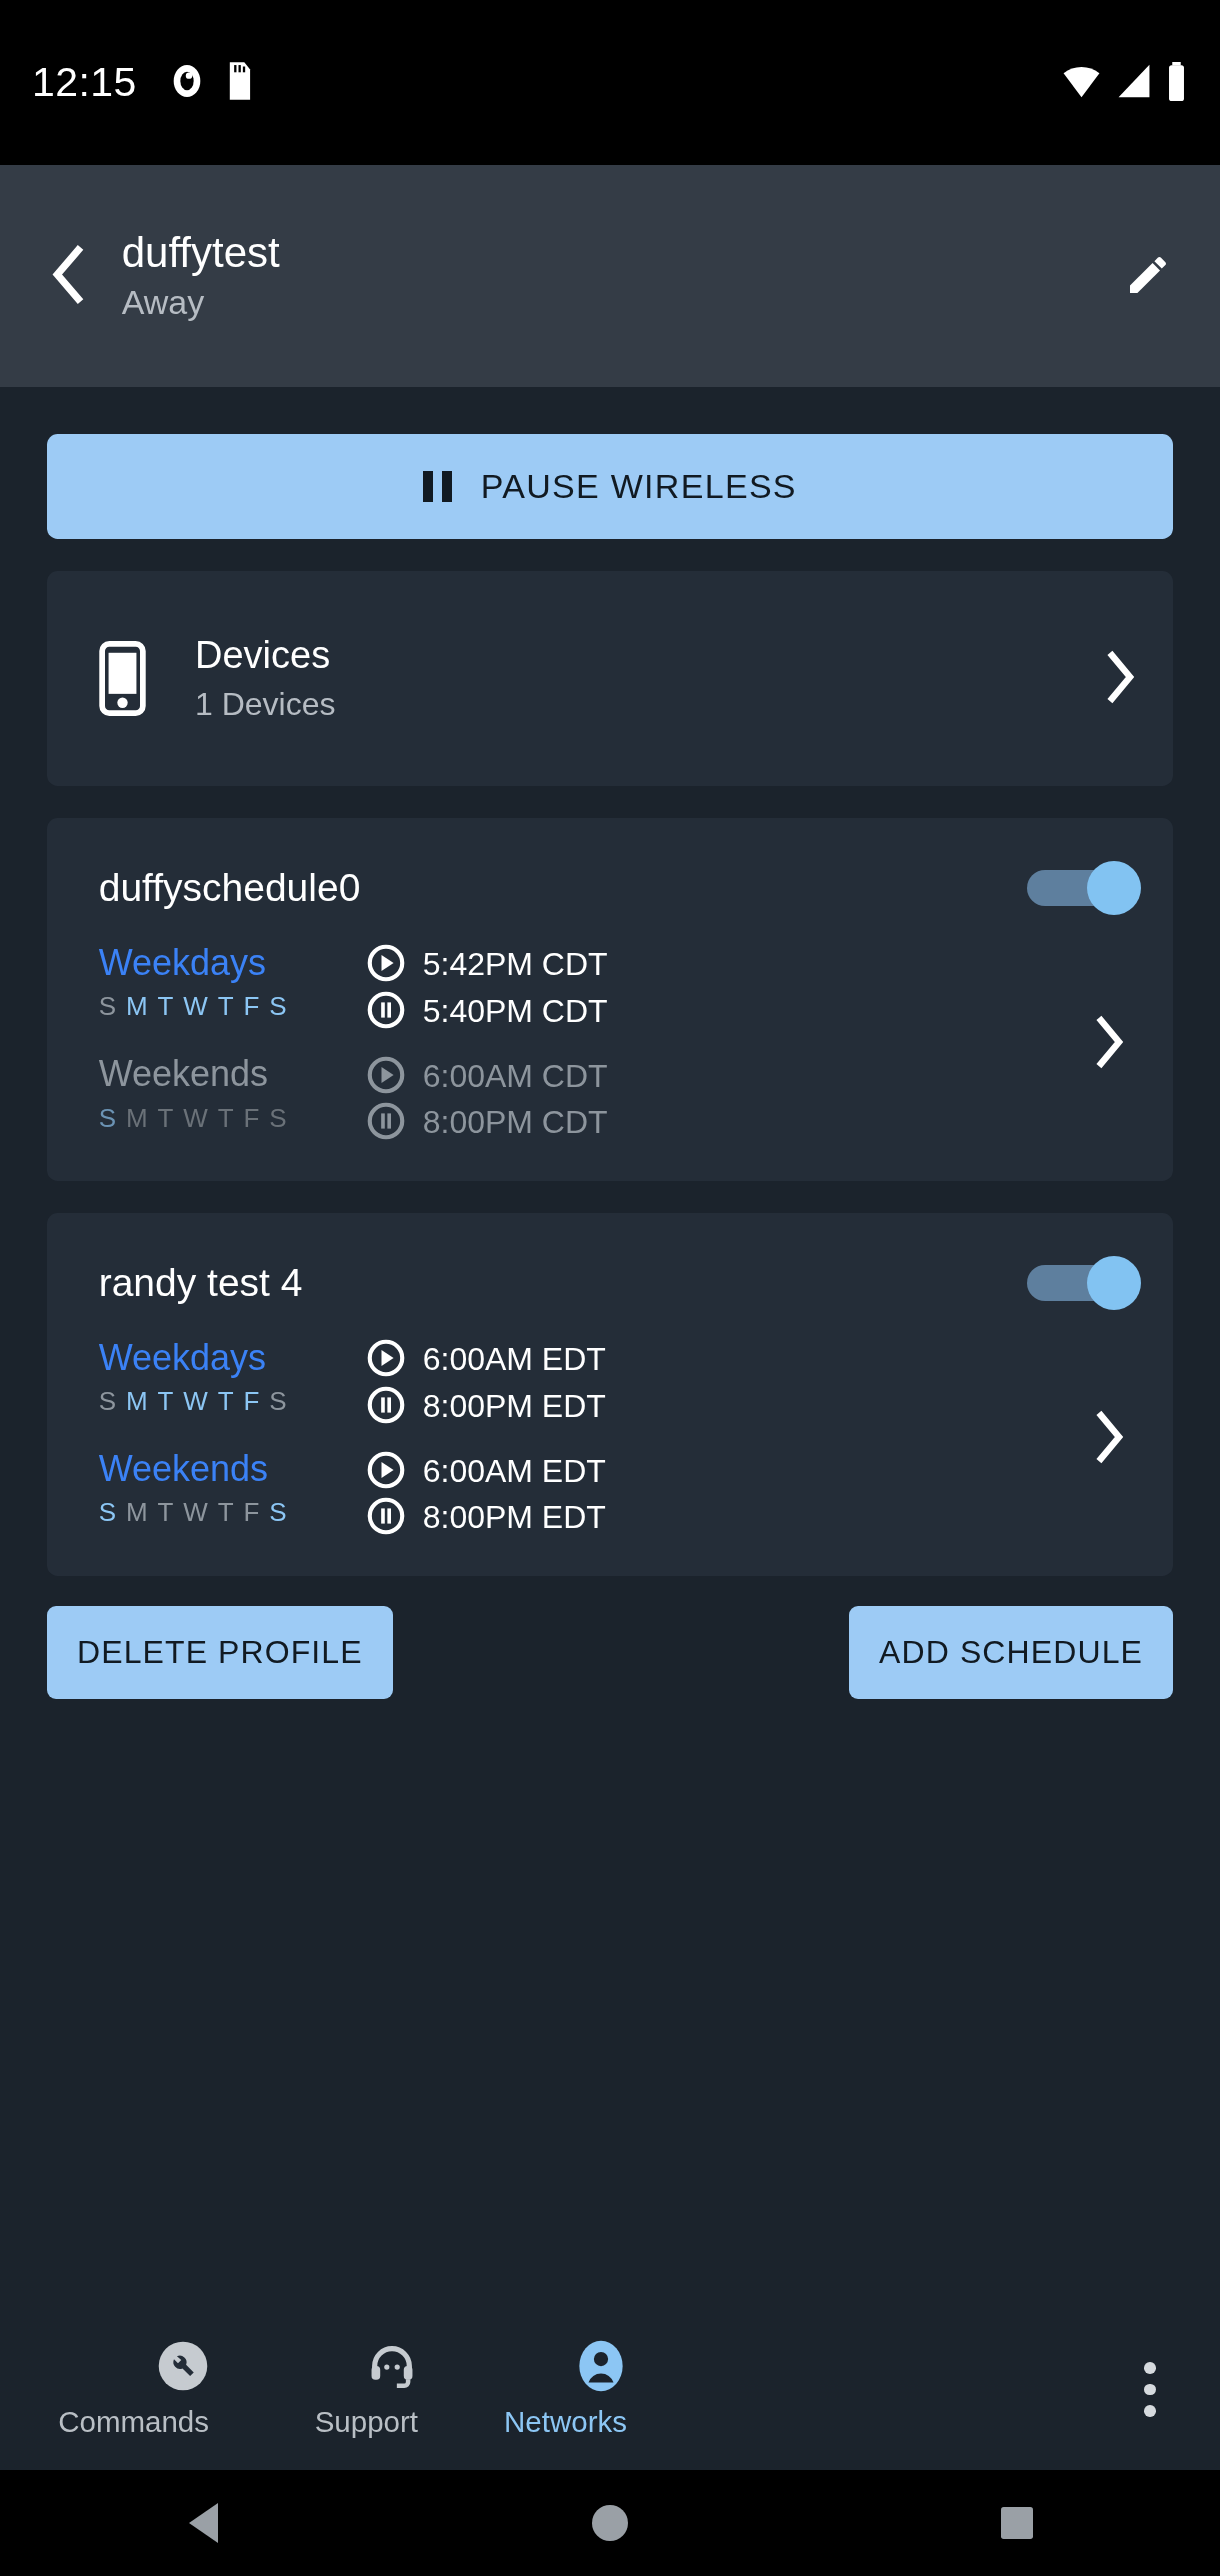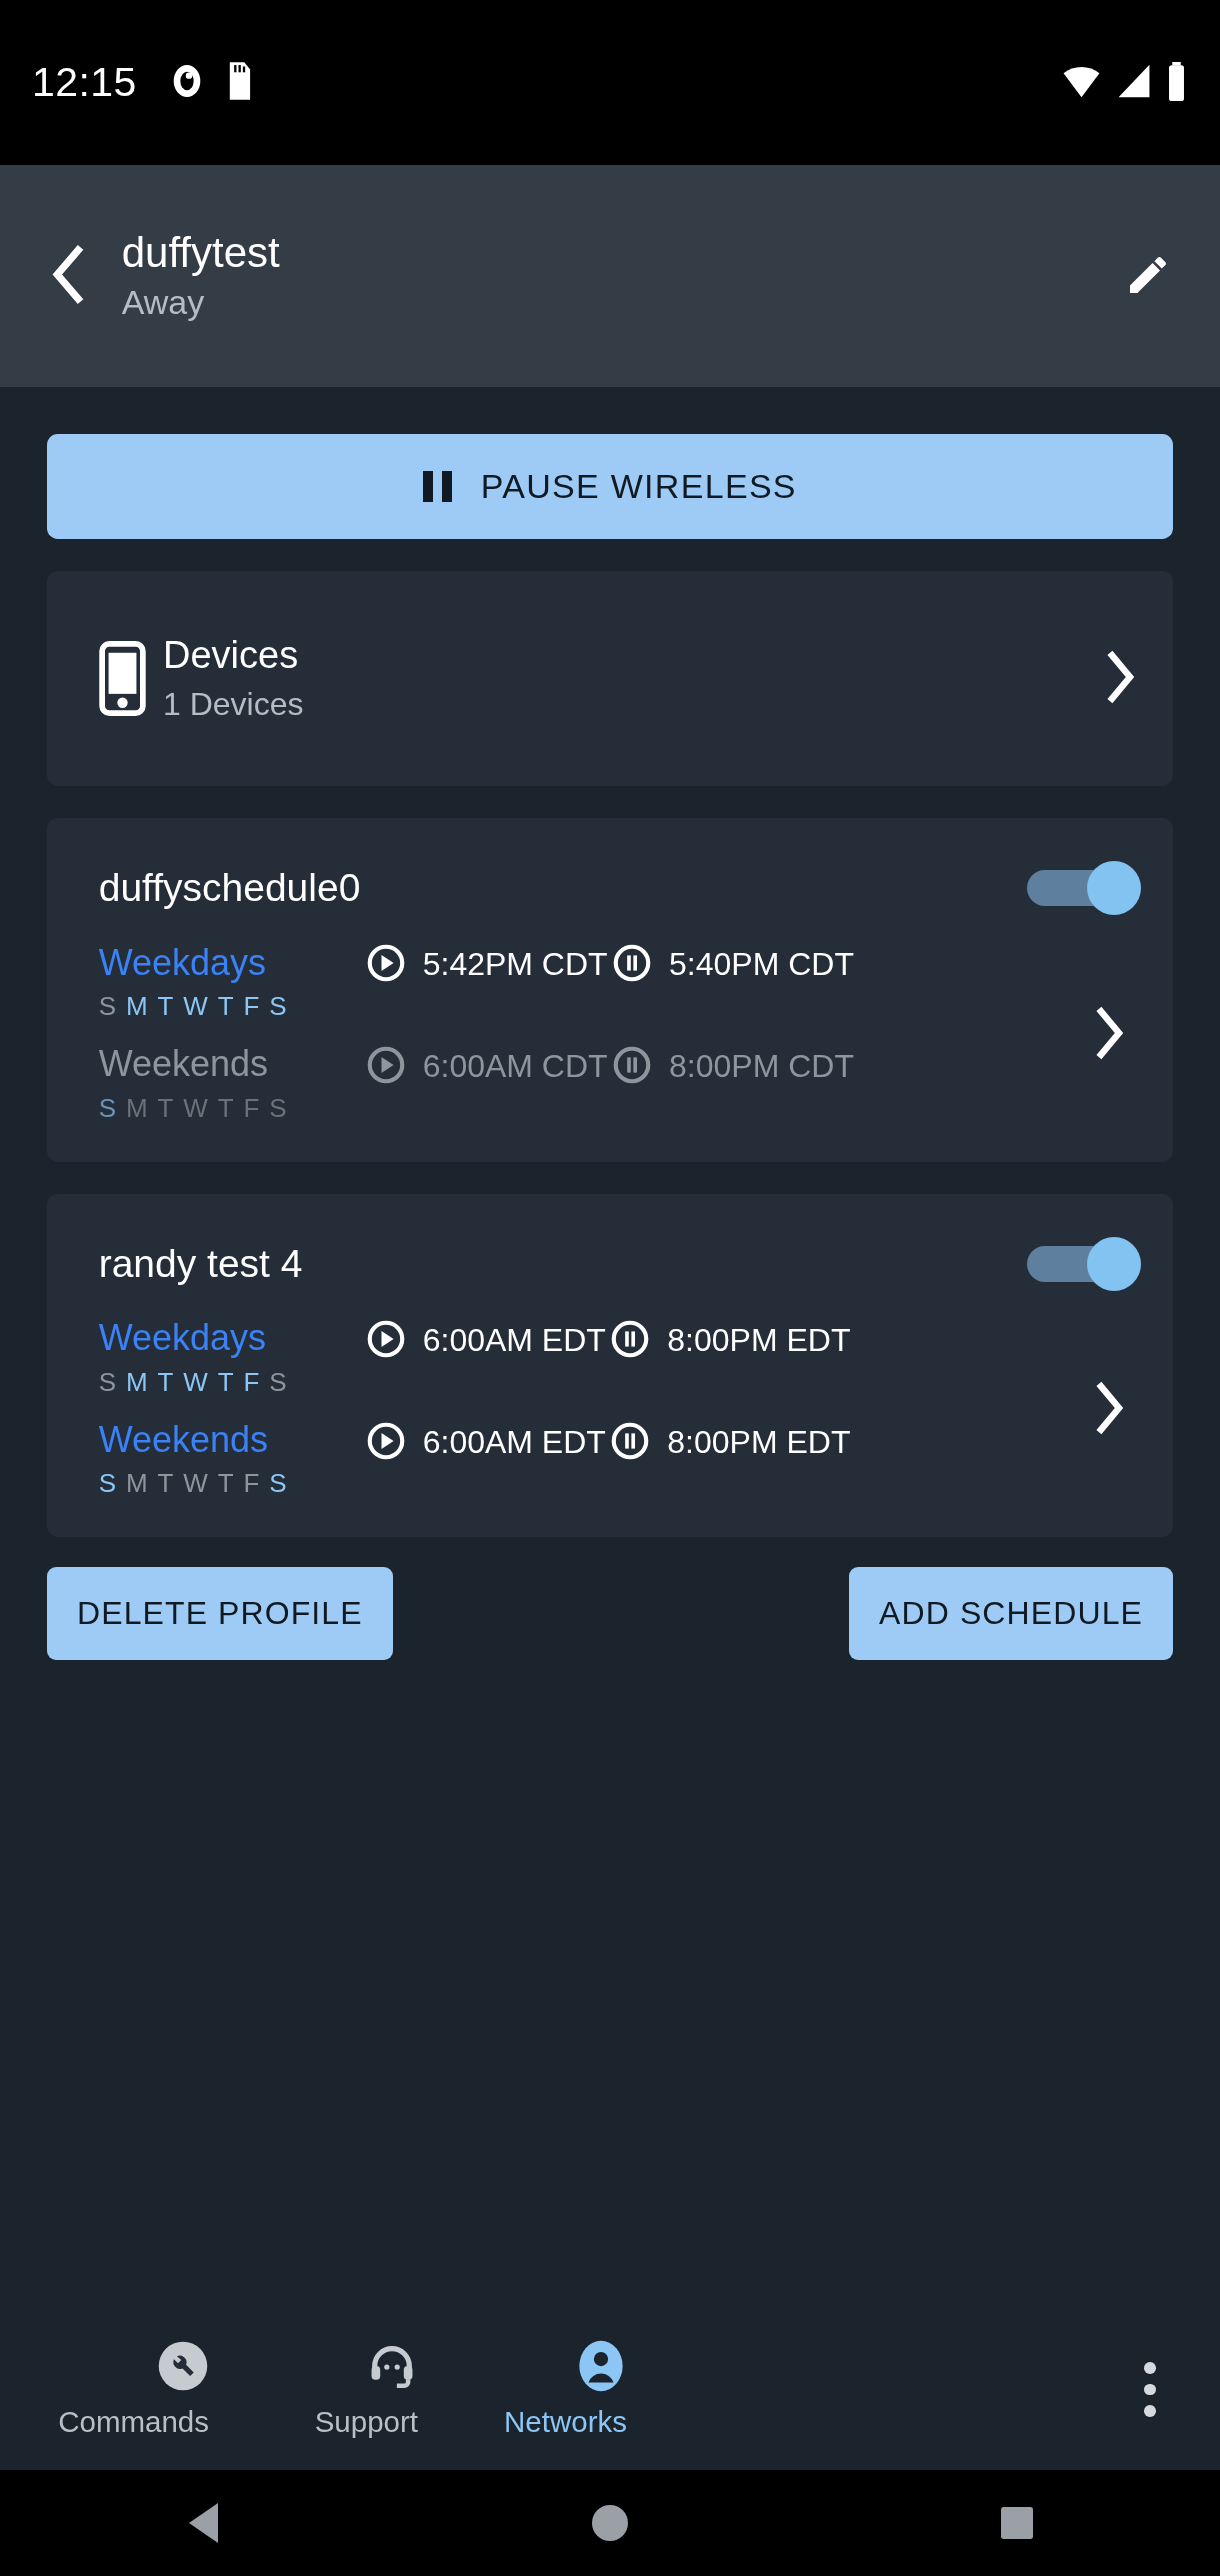--- a/index.html
+++ b/index.html
@@ -49,21 +49,21 @@
   .pause-glyph i{ display:block; width:9.8px; height:31px; background:#111a22; }
 
   
   .card{
     background:#242d38; border-radius:10.7px; margin-top:32px;
     position:relative;
   }
 
   .devices-card{ height:215px; display:flex; align-items:center; padding:0 34px; cursor:pointer;}
   .dev-icon{ width:82px; display:flex; justify-content:center; }
-  .dev-texts{ display:flex; flex-direction:column; }
+  .dev-texts{ margin-left:32px; display:flex; flex-direction:column; }
   .dev-title{ font-size:38px; color:#fff; }
   .dev-sub{ font-size:32px; color:#b6bcc3; margin-top:9px; }
   .chev-right{ margin-left:auto; }
 
   
   .sched-card{ padding:27px 32px 27px 32px; }
   .sched-head{ display:flex; align-items:center; height:86px; }
   .sched-name{ font-size:39px; color:#fff; padding-left:19.7px;}
   .toggle{
     margin-left:auto; width:114px; height:54px; position:relative; cursor:pointer;
@@ -77,21 +77,21 @@
     background:#82c3f2;
   }
 
   .sched-body{ display:flex; align-items:center; }
   .sched-rows{ flex:1; }
   .srow{ display:flex; align-items:flex-start; padding:10.7px 0 10.7px 19.7px; }
   .srow-left{ width:268px; }
   .srow-label{ font-size:36px; line-height:1.15; }
   .srow-days{ font-size:26px; letter-spacing:6.3px; margin-top:8px; }
   .srow-days span{ margin-right:3.6px; }
-  .srow-times{ display:flex; flex-direction:row; gap:5.4px; padding-top:2.7px;}
+  .srow-times{ display:flex; flex-direction:column; gap:5.4px; padding-top:2.7px;}
   .trow{ display:flex; align-items:center; gap:18px; }
   .trow .t-txt{ font-size:32px; line-height:1.1; }
   .sched-chev{ width:63px; display:flex; justify-content:center; align-items:center; }
 
   .active-label{ color:#3b82f6; }
   .dim-label{ color:#8d959d; }
   .day-on{ color:#8cc6f4; }
   .day-on-dim{ color:#6b93b4; }
   .day-off{ color:#8d959d; }
   .day-off-dim{ color:#6a7178; }

